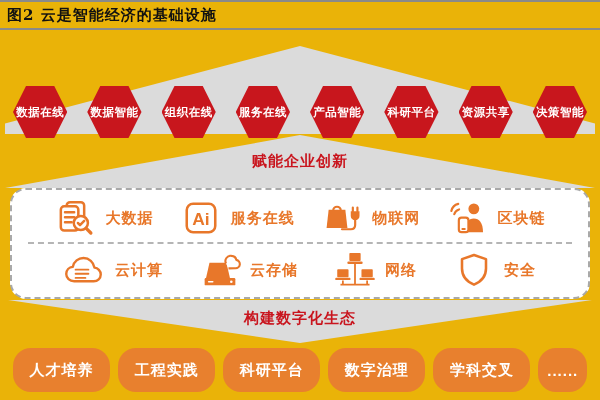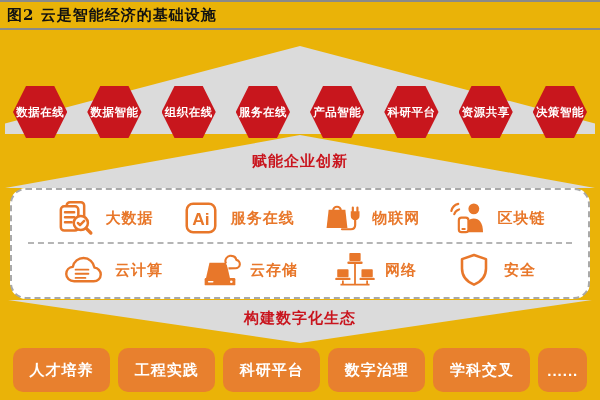--- a/index.html
+++ b/index.html
@@ -41,21 +41,21 @@
   .caprow1 { top:3px; }
   .caprow2 { top:55px; }
   .divider { position:absolute; left:16px; right:16px; top:52px; height:0; border-top:2px dashed #b5b5b5; }
   .capitem { display:flex; align-items:center; gap:9px; }
   .capitem .caplabel { color:#e8772a; font-weight:bold; font-size:15px; letter-spacing:1px; }
   .icnbox { display:flex; align-items:center; justify-content:center; width:42px; height:42px; }
   .icnbox svg { display:block; }
 
   
   .bottomrow { position:absolute; left:13px; right:13px; top:348px; height:44px; display:flex; gap:8px; }
-  .bbox { flex:2; background:#e8802e; border-radius:10px; display:flex; align-items:center; justify-content:center; }
+  .bbox { flex:2; background:#e8802e; border-radius:18px; display:flex; align-items:center; justify-content:center; }
   .bbox span { color:#fff; font-weight:bold; font-size:15px; letter-spacing:1px; }
   .bbox.small { flex:1; }
 </style>
 </head>
 <body>
 
 <div class="stage">
 
   <div class="topline"></div>
   <div class="titlebar">

